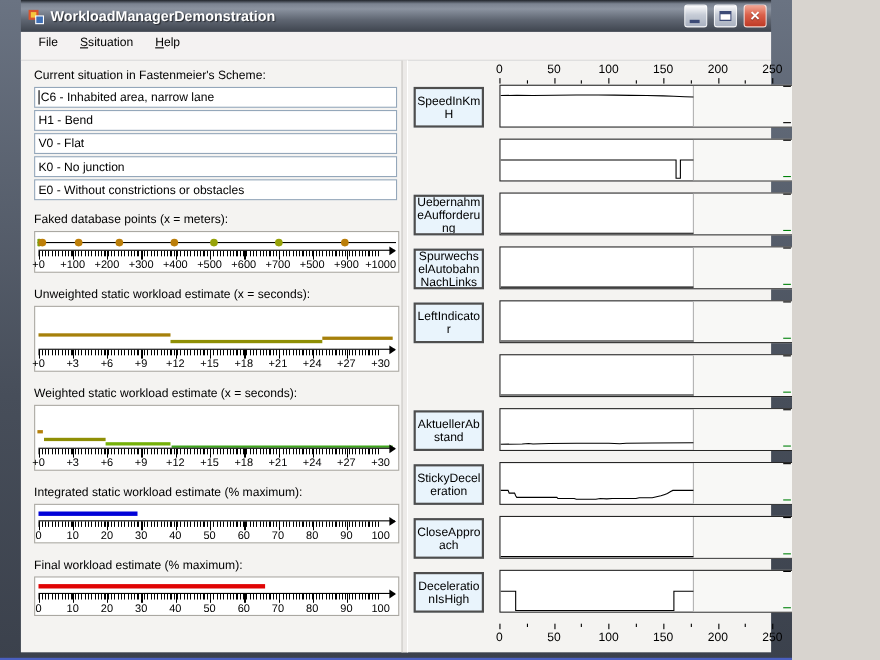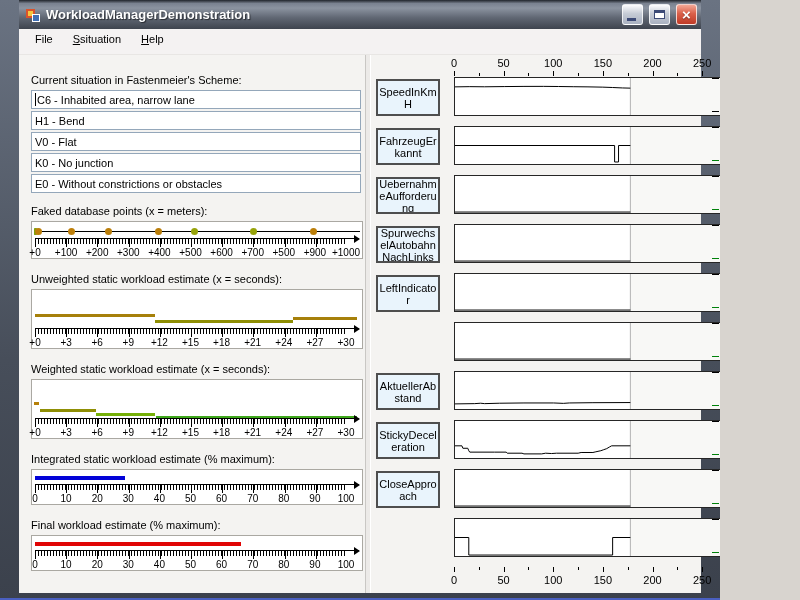--- a/index.html
+++ b/index.html
@@ -18,21 +18,21 @@
   .btn-min,.btn-max{background:linear-gradient(#fdfdfe,#c6ccd6 45%,#a9b1c0);}
   .btn-close{background:linear-gradient(#f3a795,#da604a 45%,#bf3a26);}
   .g-min{position:absolute;left:4px;bottom:3px;width:9px;height:3px;background:#3c4a76;}
   .g-max{width:11px;height:9px;border:1px solid #3c4a76;border-top-width:3px;background:#fff;}
   .g-close{color:#fff;font-size:15px;font-weight:bold;line-height:1;text-shadow:0 1px 1px rgba(0,0,0,.4);}
   
   .menubar{height:26px;background:#f4f2f2;display:flex;padding-left:6px;border-bottom:1px solid #e8e6e4;}
   .menu-item{font-size:11px;padding:4px 10px;color:#000;}
   
   .client{display:flex;height:538px;background:#f4f3f1;}
-  .left-panel{width:346px;padding:8px 0 0 12px;flex:0 0 346px;margin-top:11px;}
+  .left-panel{width:346px;padding:8px 0 0 12px;flex:0 0 346px;}
   .splitter{width:6px;flex:0 0 6px;border-left:1px solid #c9c7c4;border-right:1px solid #ffffff;background:#eceae8;}
   .right-panel{flex:1;padding:2px 0 0 5px;position:relative;}
   
   .sec-label{font-size:11px;color:#000;margin:0 0 3px 0;height:13px;white-space:nowrap;}
   .fields{margin-bottom:12px;}
   .field{width:330px;height:19px;margin-bottom:2px;border:1px solid #94a7ba;background:#fff;
     font-size:11px;display:flex;align-items:center;padding:0 3px;white-space:nowrap;overflow:hidden;}
   .caret{width:1px;height:13px;background:#000;margin-right:1px;flex:0 0 1px;}
   .chartbox{width:332px;border:1px solid #aaa8a2;background:#fff;padding:2px 2px 1px 2px;margin-bottom:14px;}
   .plotA{height:14px;position:relative;overflow:hidden;}
@@ -301,23 +301,20 @@
     <div class="yl ymax">
               <i class="dash"></i>
               <span class="yv">99.13</span>
             </div>
     <div class="yl ymin">
               <i class="dash"></i>
               <span class="yv">1</span>
             </div>
   </div>
           <div class="crow">
-    <div class="chart-label">
-              <span class="lbl-text">FahrzeugErkannt</span>
-            </div>
     <div class="chart-area">
               <svg viewBox="0 0 270 39" preserveAspectRatio="none">
                 <rect x="178" y="0" width="92" height="39" fill="#f8f8f6"></rect>
                 <line x1="178" x2="178" y1="0" y2="39" stroke="#b2b2b2" vector-effect="non-scaling-stroke"></line>
                 <polyline points="0,19.50 162,19.50 162,36.89 166,36.89 166,19.50 178,19.50" fill="none" stroke="#000" stroke-width="1" vector-effect="non-scaling-stroke"></polyline>
               </svg>
             </div>
     <div class="yl ymax">
               <i class="dash"></i>
               <span class="yv">2</span>
@@ -458,20 +455,23 @@
     <div class="yl ymax">
               <i class="dash"></i>
               <span class="yv">2</span>
             </div>
     <div class="yl ymin">
               <i class="dash zero"></i>
               <span class="yv">0</span>
             </div>
   </div>
           <div class="crow">
+    <div class="chart-label">
+              <span class="lbl-text">DecelerationIsHigh</span>
+            </div>
     <div class="chart-area">
               <svg viewBox="0 0 270 39" preserveAspectRatio="none">
                 <rect x="178" y="0" width="92" height="39" fill="#f8f8f6"></rect>
                 <line x1="178" x2="178" y1="0" y2="39" stroke="#b2b2b2" vector-effect="non-scaling-stroke"></line>
                 <polyline points="0,19.50 14,19.50 14,38.00 160,38.00 160,19.50 178,19.50" fill="none" stroke="#000" stroke-width="1" vector-effect="non-scaling-stroke"></polyline>
               </svg>
             </div>
     <div class="yl ymax">
               <i class="dash"></i>
               <span class="yv">2</span>

